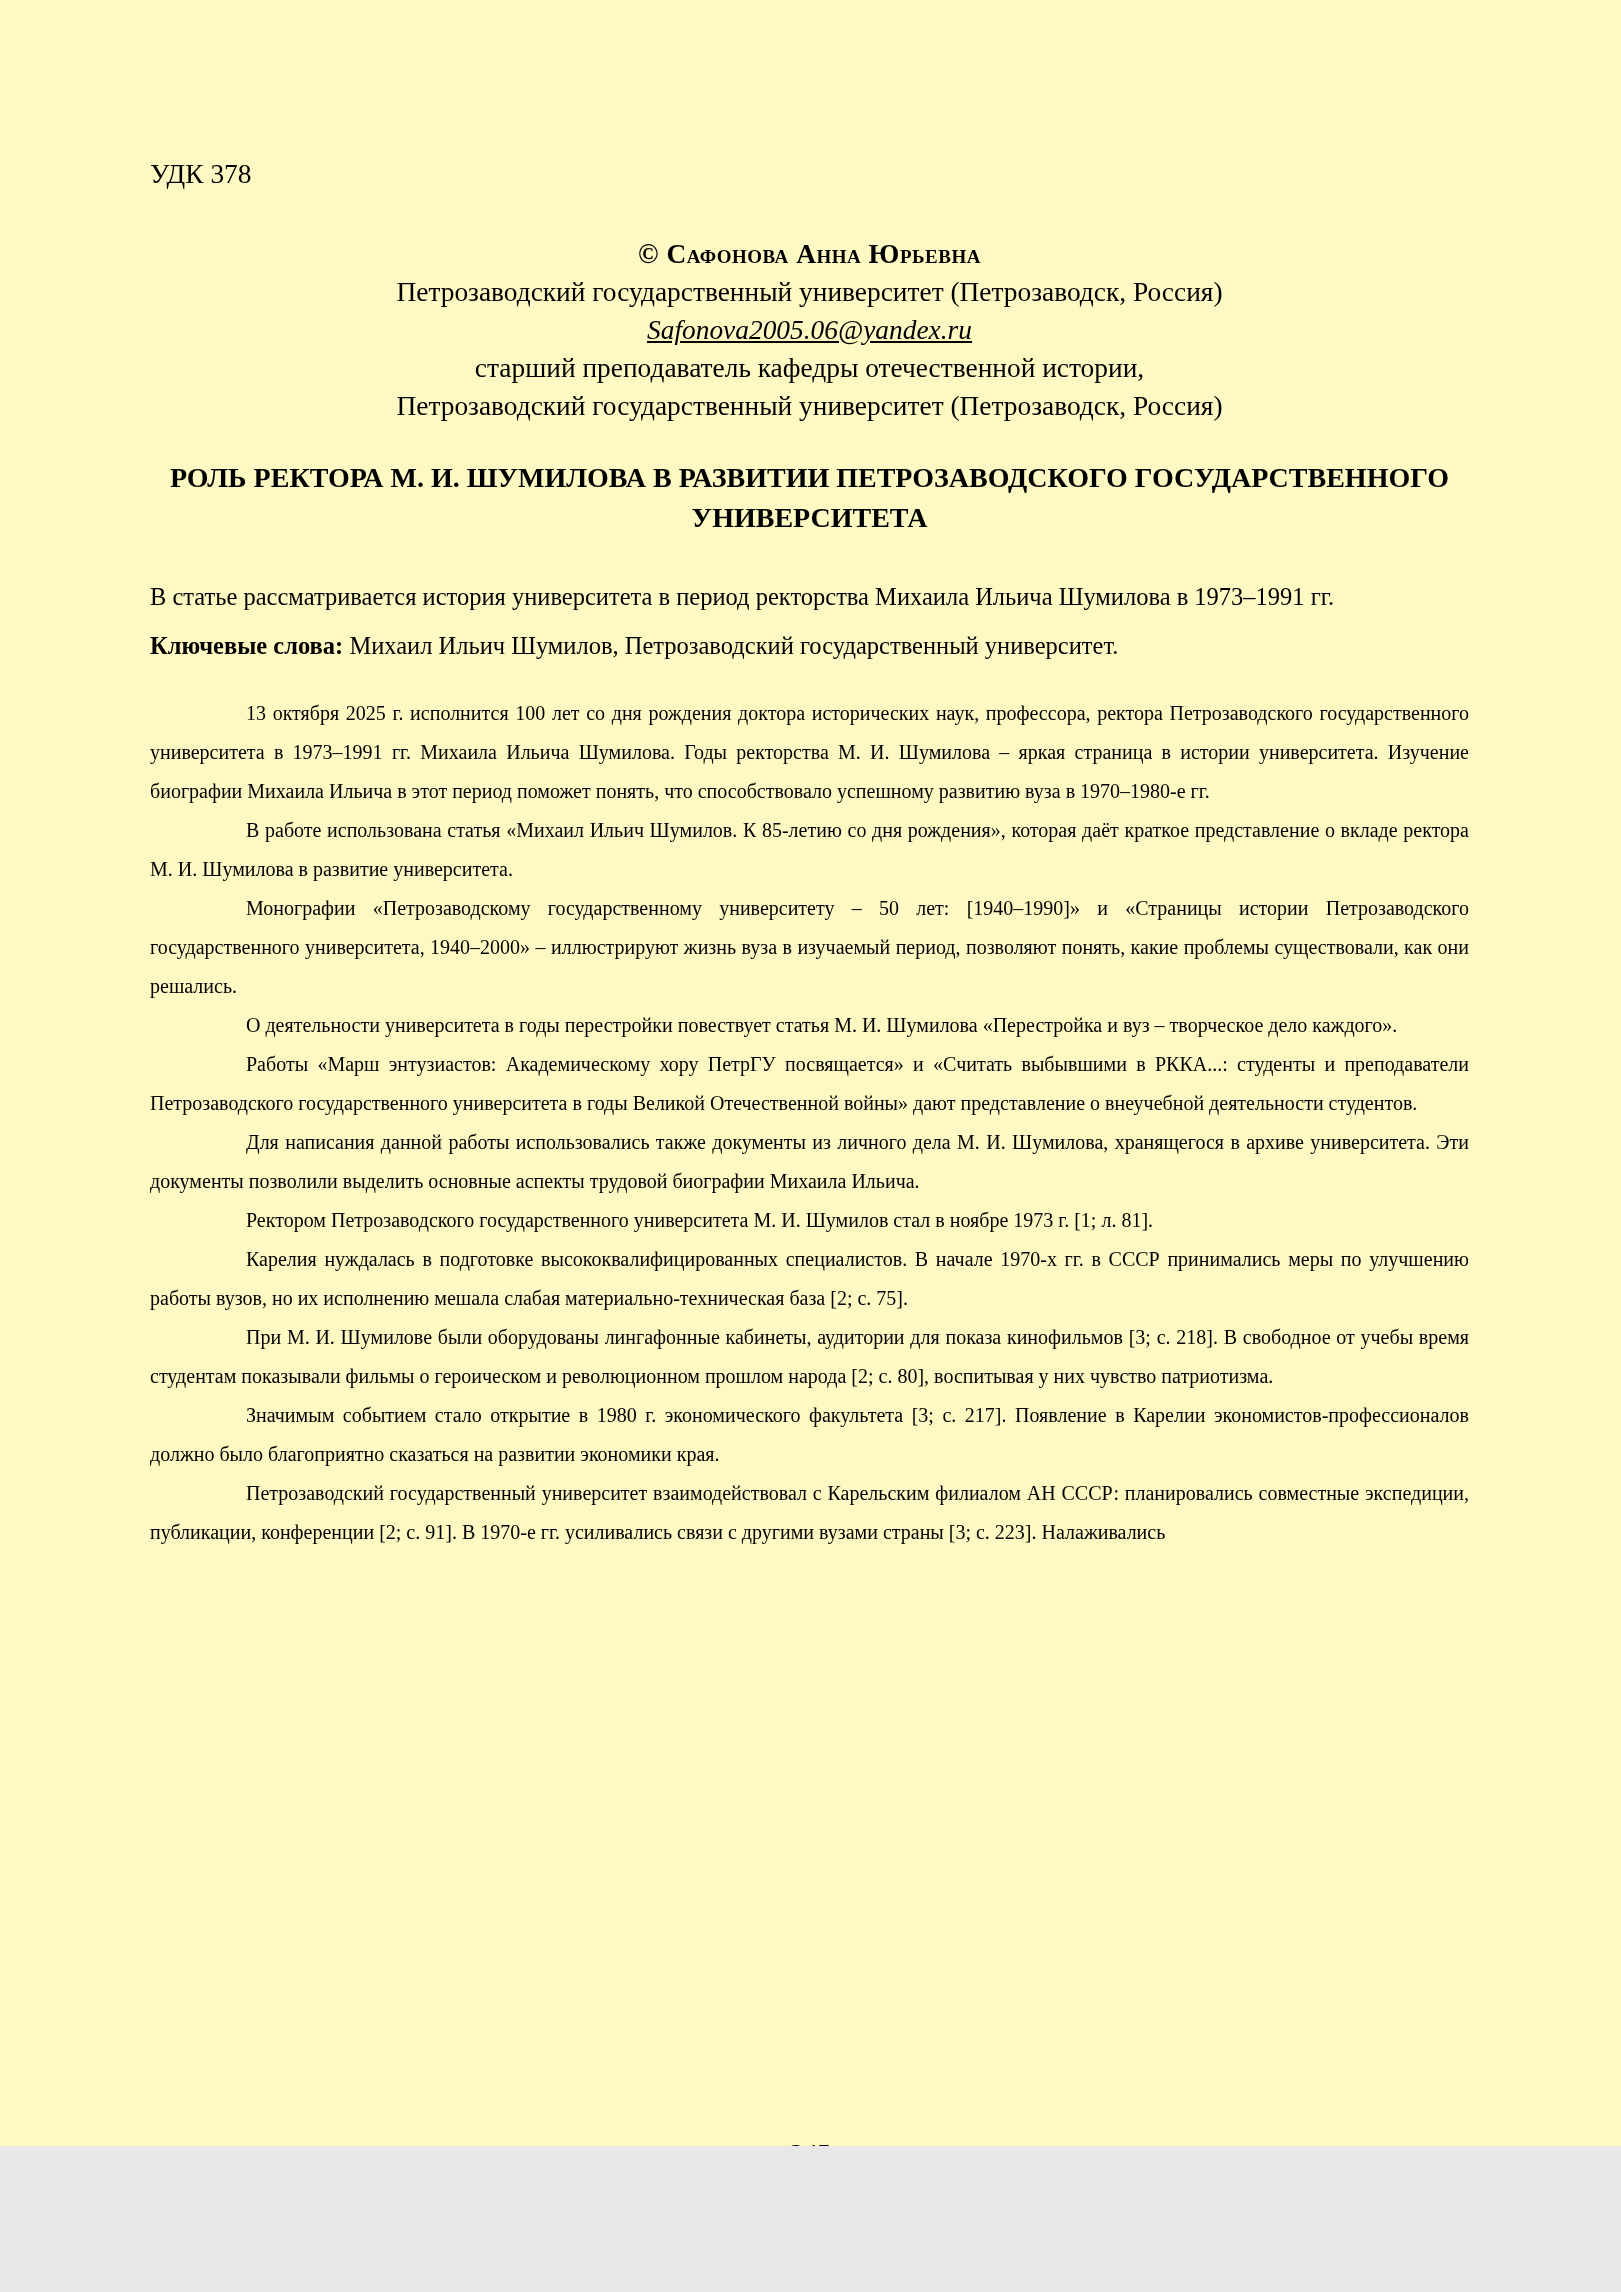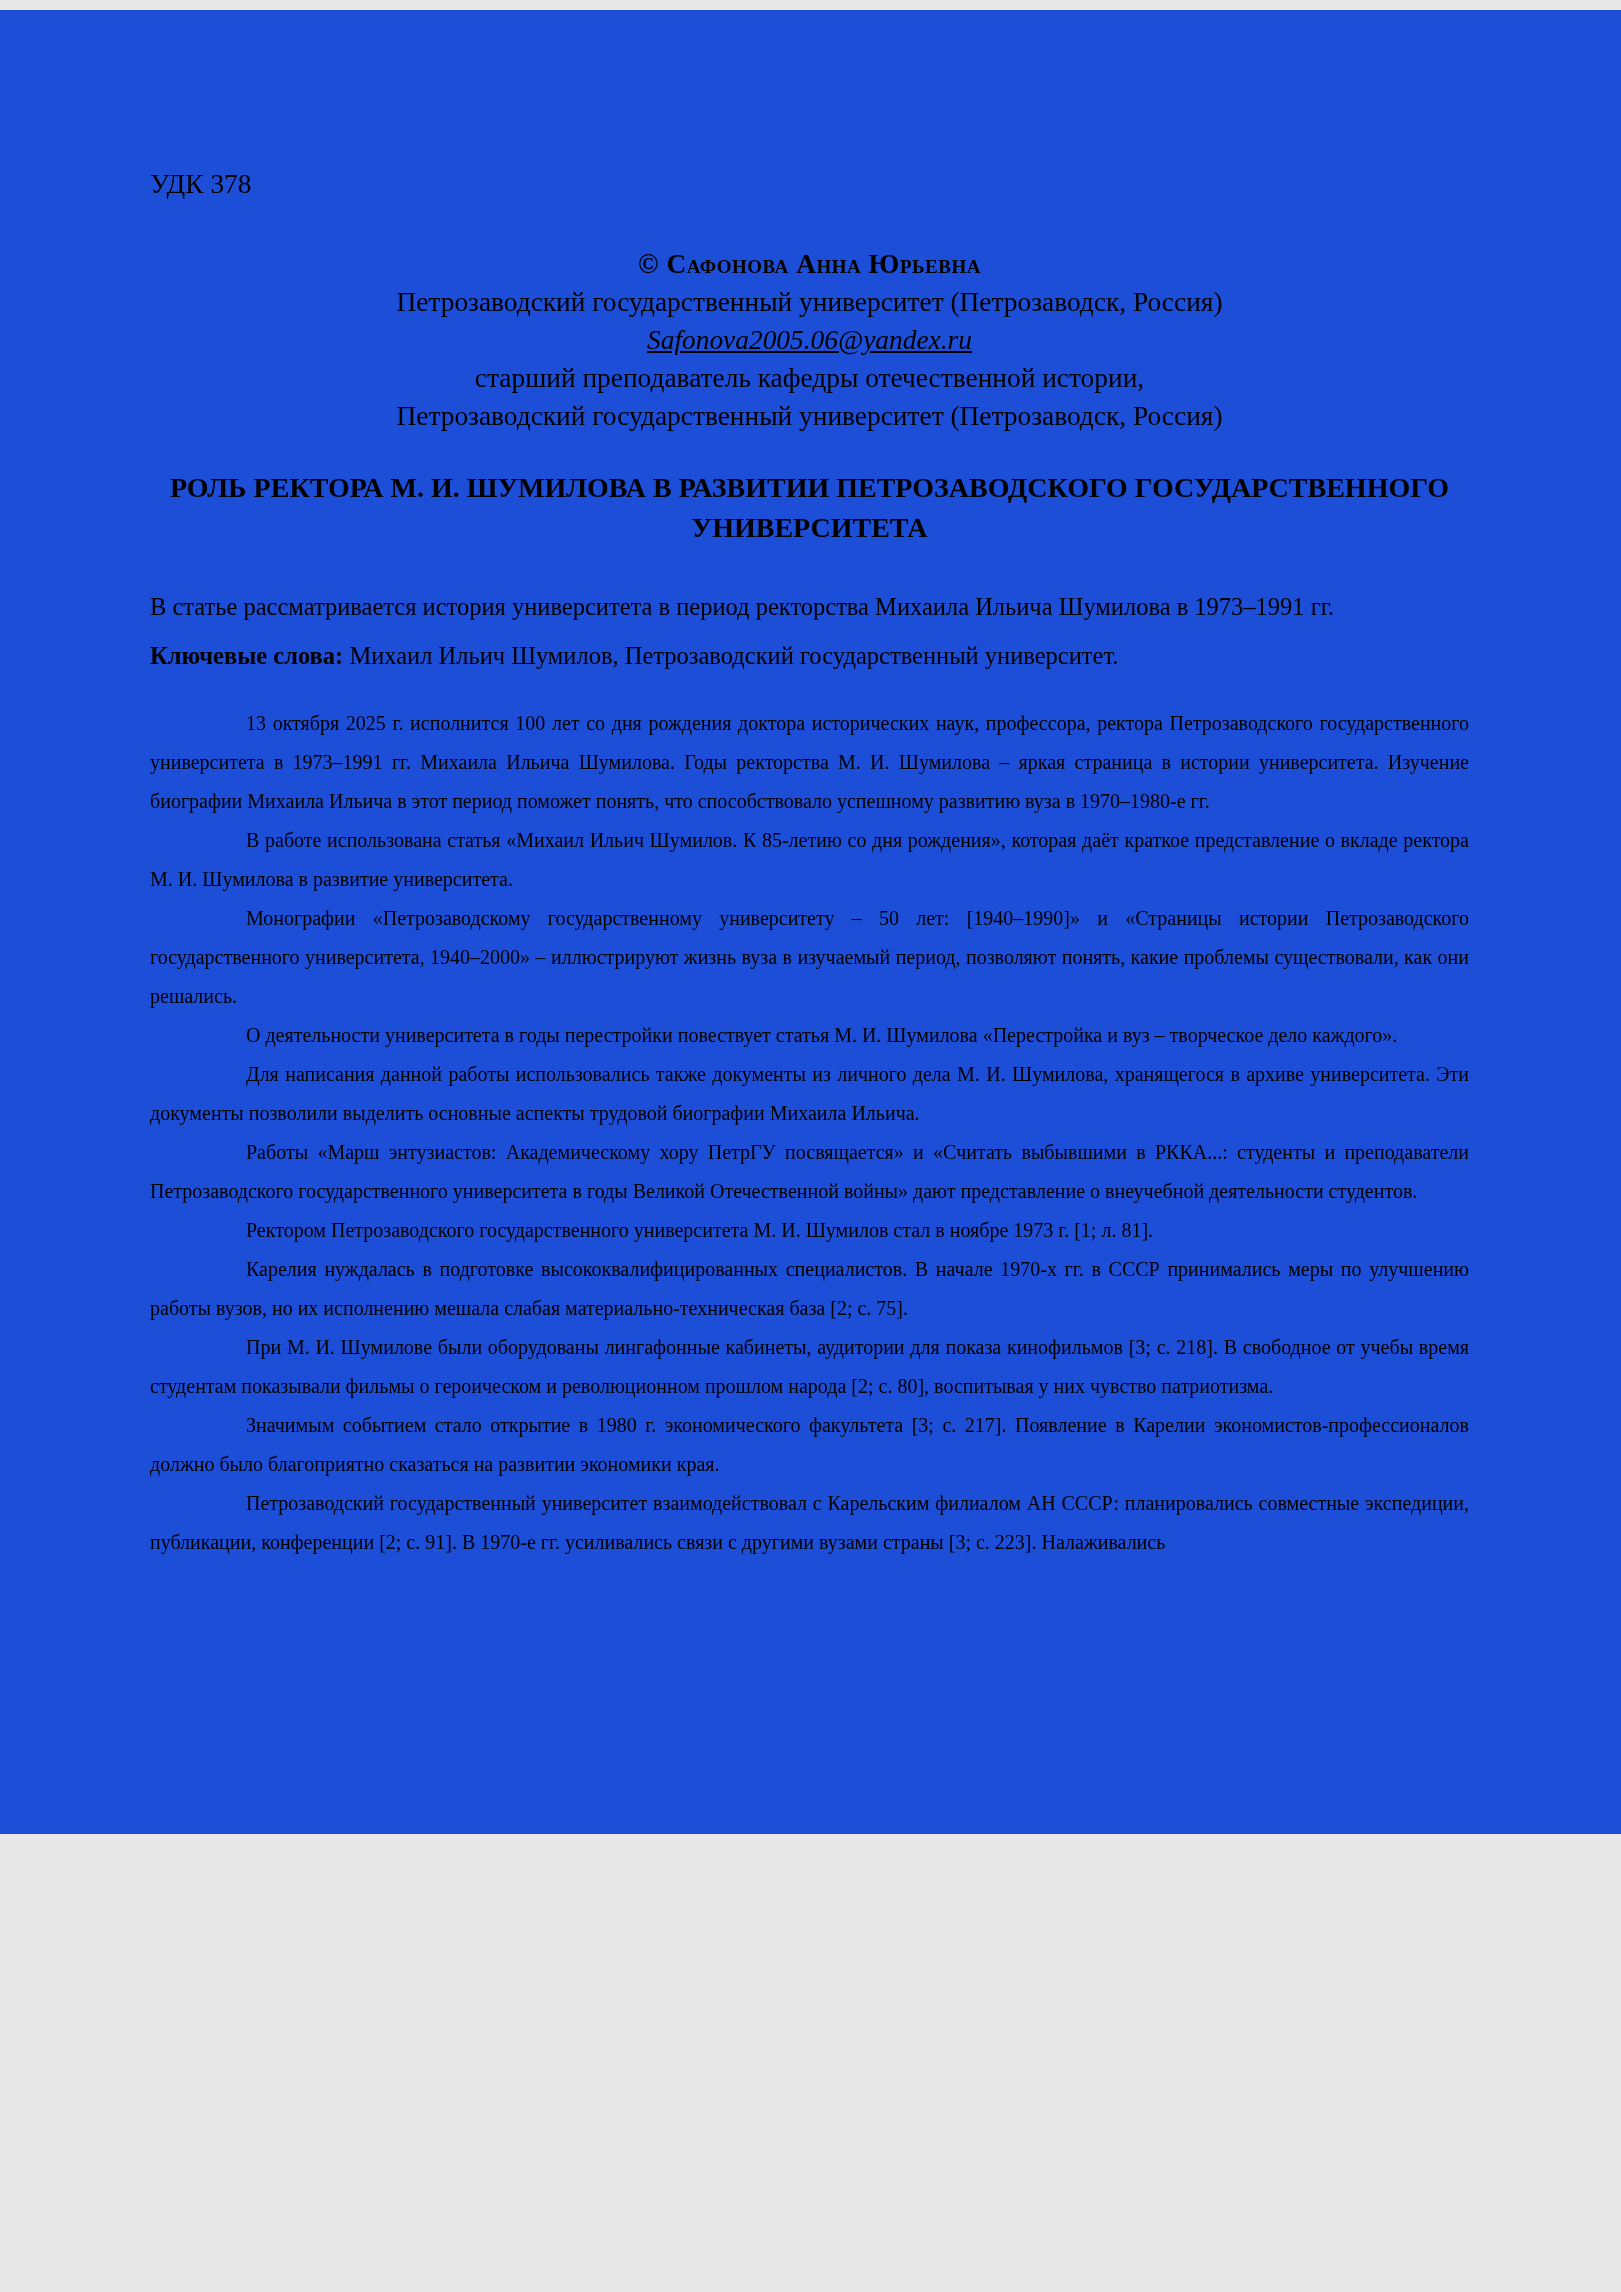--- a/index.html
+++ b/index.html
@@ -1,21 +1,21 @@
 <!DOCTYPE html>
 <html><head>
 <meta charset="utf-8">
 <style>
   html, body { margin: 0; padding: 0; background: #e8e8e8; }
   .page {
     position: relative;
     width: 1621px;
-    height: 1824px;
-    margin: 10px auto;
-    background: #1d4ed8;
+    height: 2146px;
+    margin: 0 auto;
+    background: #fef9c3;
     font-family: "Liberation Serif", serif;
     color: #000000;
     overflow: hidden;
   }
   .content {
     position: absolute;
     left: 150px;
     top: 155px;
     width: 1319px;
   }
@@ -95,22 +95,22 @@
 
     <div class="abstract">В статье рассматривается история университета в период ректорства Михаила Ильича Шумилова в 1973–1991 гг.</div>
 
     <div class="keywords"><span class="kw-label">Ключевые слова:</span><span> Михаил Ильич Шумилов, Петрозаводский государственный университет.</span></div>
 
     <div class="body-text">
         <p>13 октября 2025 г. исполнится 100 лет со дня рождения доктора исторических наук, профессора, ректора Петрозаводского государственного университета в 1973–1991 гг. Михаила Ильича Шумилова. Годы ректорства М. И. Шумилова – яркая страница в истории университета. Изучение биографии Михаила Ильича в этот период поможет понять, что способствовало успешному развитию вуза в 1970–1980-е гг.</p>
         <p>В работе использована статья «Михаил Ильич Шумилов. К 85-летию со дня рождения», которая даёт краткое представление о вкладе ректора М. И. Шумилова в развитие университета.</p>
         <p>Монографии «Петрозаводскому государственному университету – 50 лет: [1940–1990]» и «Страницы истории Петрозаводского государственного университета, 1940–2000» – иллюстрируют жизнь вуза в изучаемый период, позволяют понять, какие проблемы существовали, как они решались.</p>
         <p>О деятельности университета в годы перестройки повествует статья М. И. Шумилова «Перестройка и вуз – творческое дело каждого».</p>
+        <p>Работы «Марш энтузиастов: Академическому хору ПетрГУ посвящается» и «Считать выбывшими в РККА...: студенты и преподаватели Петрозаводского государственного университета в годы Великой Отечественной войны» дают представление о внеучебной деятельности студентов.</p>
         <p>Для написания данной работы использовались также документы из личного дела М. И. Шумилова, хранящегося в архиве университета. Эти документы позволили выделить основные аспекты трудовой биографии Михаила Ильича.</p>
-        <p>Работы «Марш энтузиастов: Академическому хору ПетрГУ посвящается» и «Считать выбывшими в РККА...: студенты и преподаватели Петрозаводского государственного университета в годы Великой Отечественной войны» дают представление о внеучебной деятельности студентов.</p>
         <p>Ректором Петрозаводского государственного университета М. И. Шумилов стал в ноябре 1973 г. [1; л. 81].</p>
         <p>Карелия нуждалась в подготовке высококвалифицированных специалистов. В начале 1970-х гг. в СССР принимались меры по улучшению работы вузов, но их исполнению мешала слабая материально-техническая база [2; с. 75].</p>
         <p>При М. И. Шумилове были оборудованы лингафонные кабинеты, аудитории для показа кинофильмов [3; с. 218]. В свободное от учебы время студентам показывали фильмы о героическом и революционном прошлом народа [2; с. 80], воспитывая у них чувство патриотизма.</p>
         <p>Значимым событием стало открытие в 1980 г. экономического факультета [3; с. 217]. Появление в Карелии экономистов-профессионалов должно было благоприятно сказаться на развитии экономики края.</p>
         <p>Петрозаводский государственный университет взаимодействовал с Карельским филиалом АН СССР: планировались совместные экспедиции, публикации, конференции [2; с. 91]. В 1970-е гг. усиливались связи с другими вузами страны [3; с. 223]. Налаживались</p>
       </div>
 
   </div>
 
   <div class="page-number">245</div>

